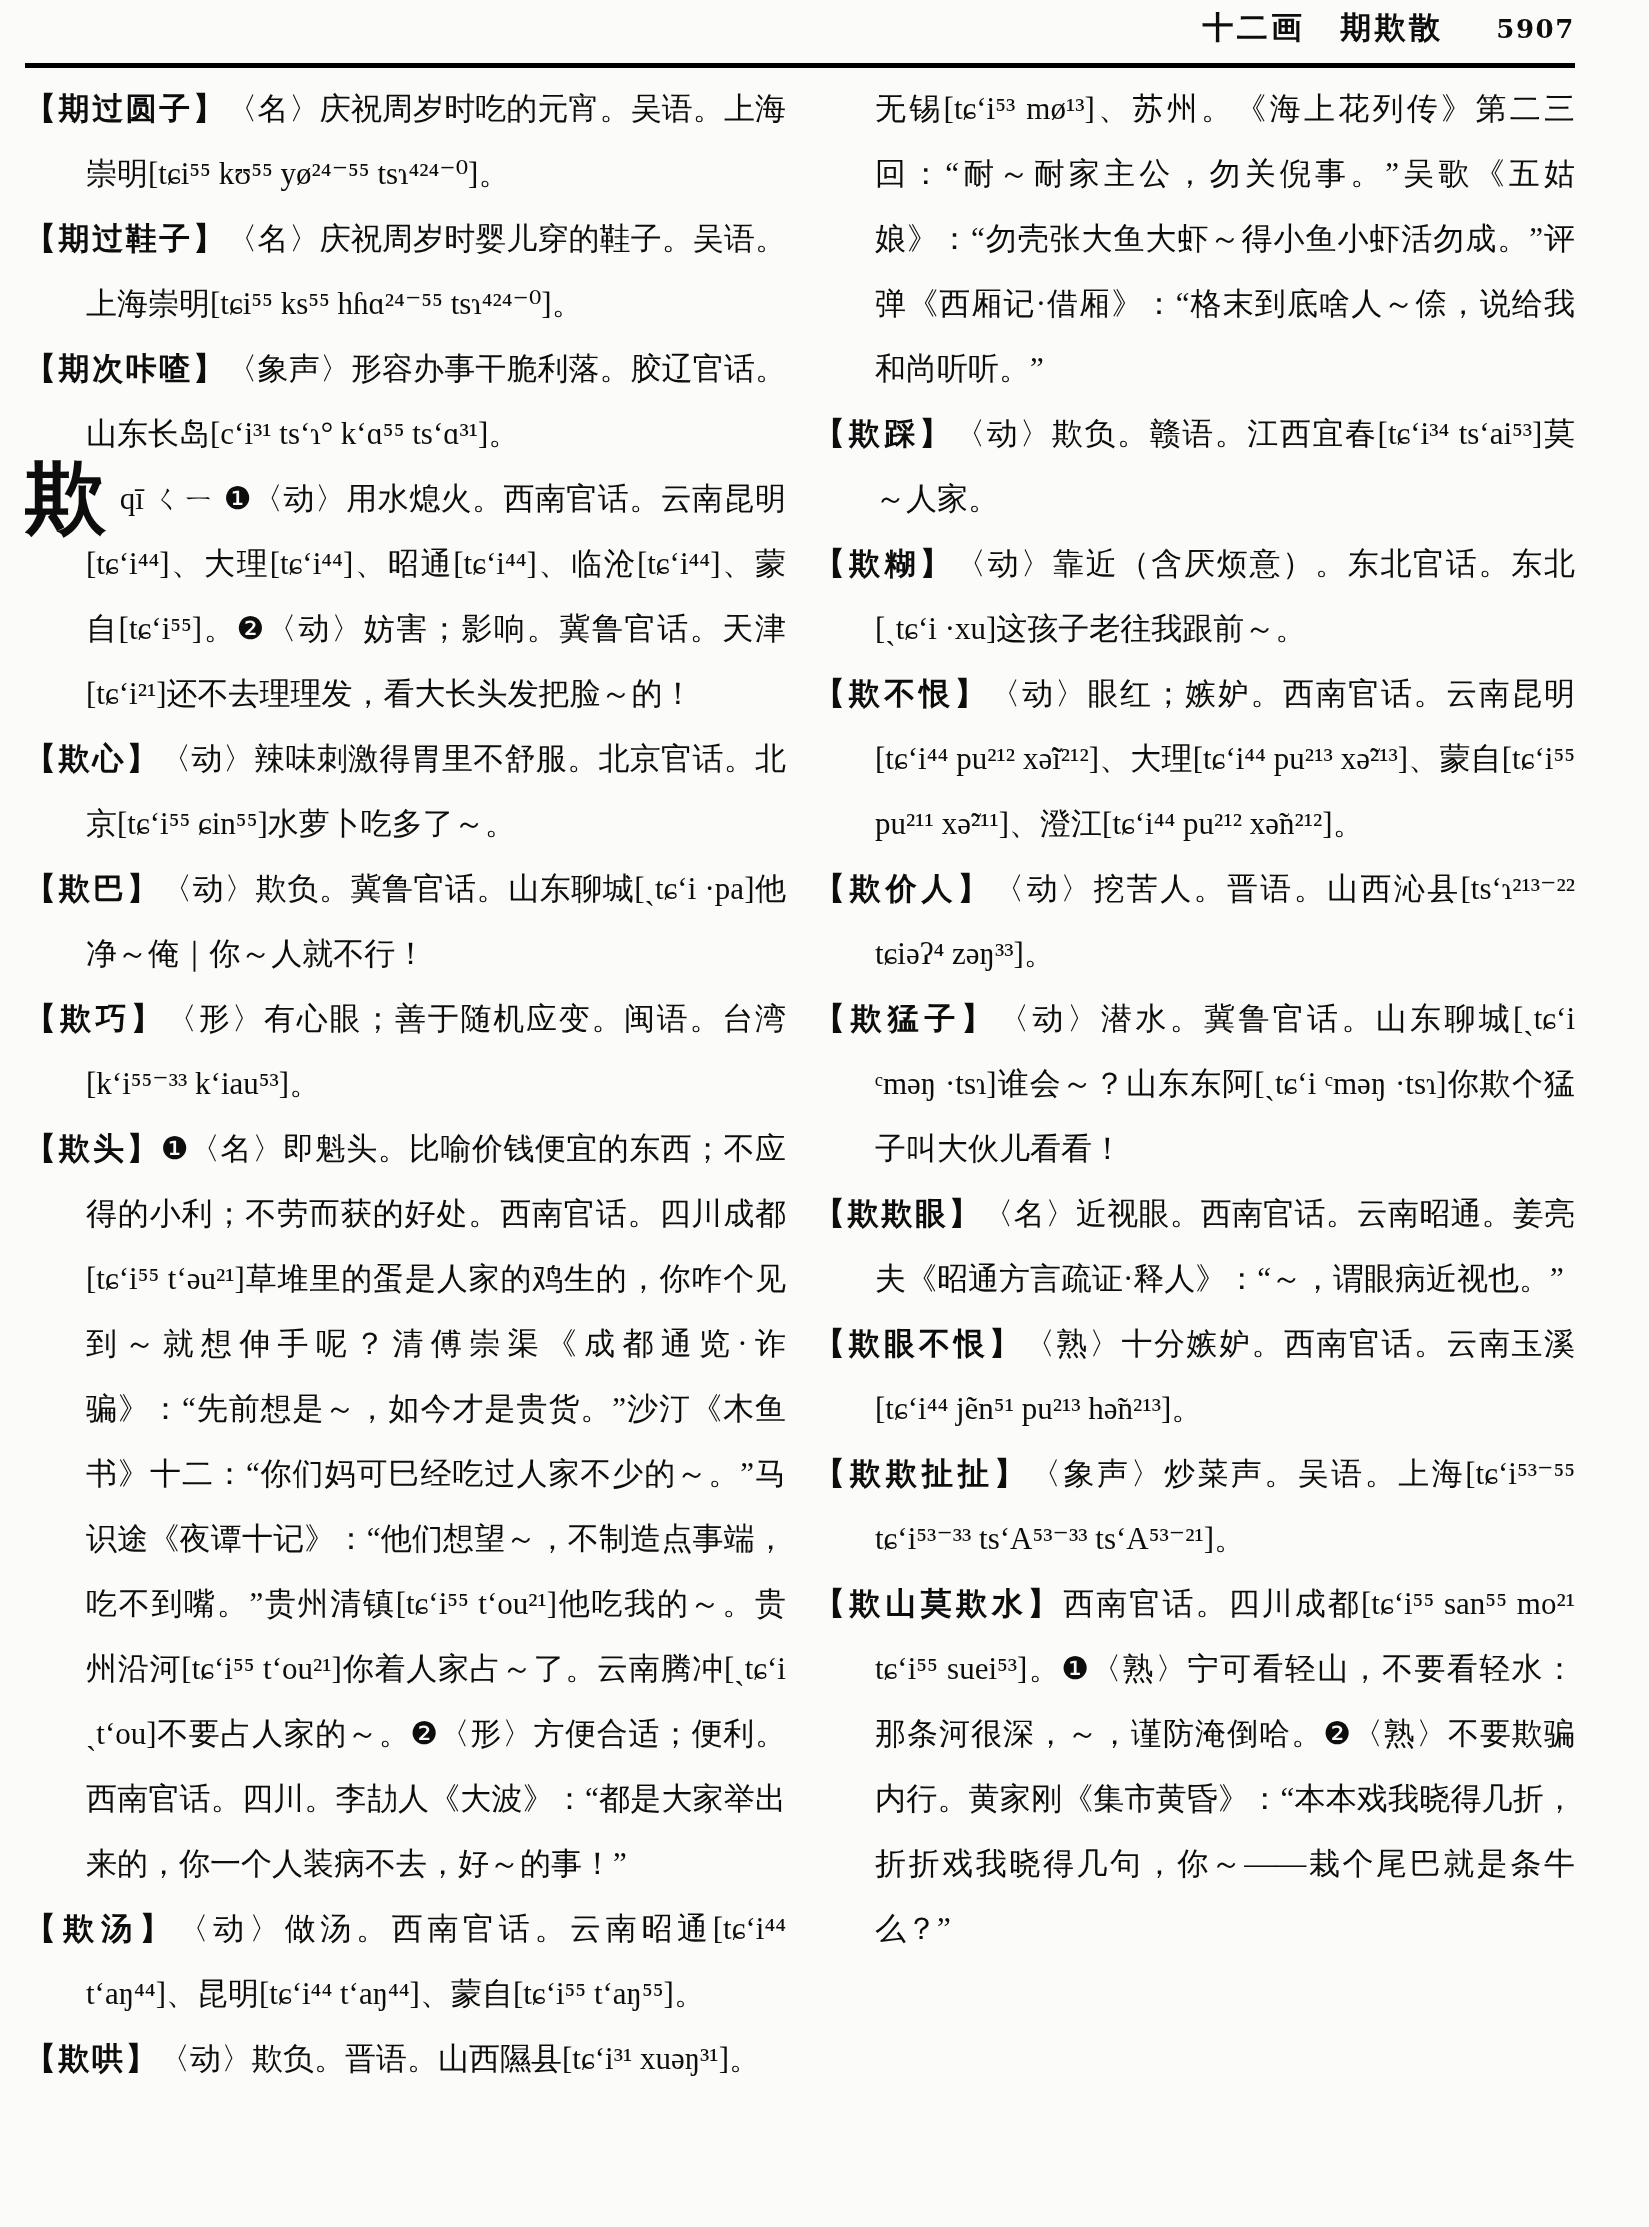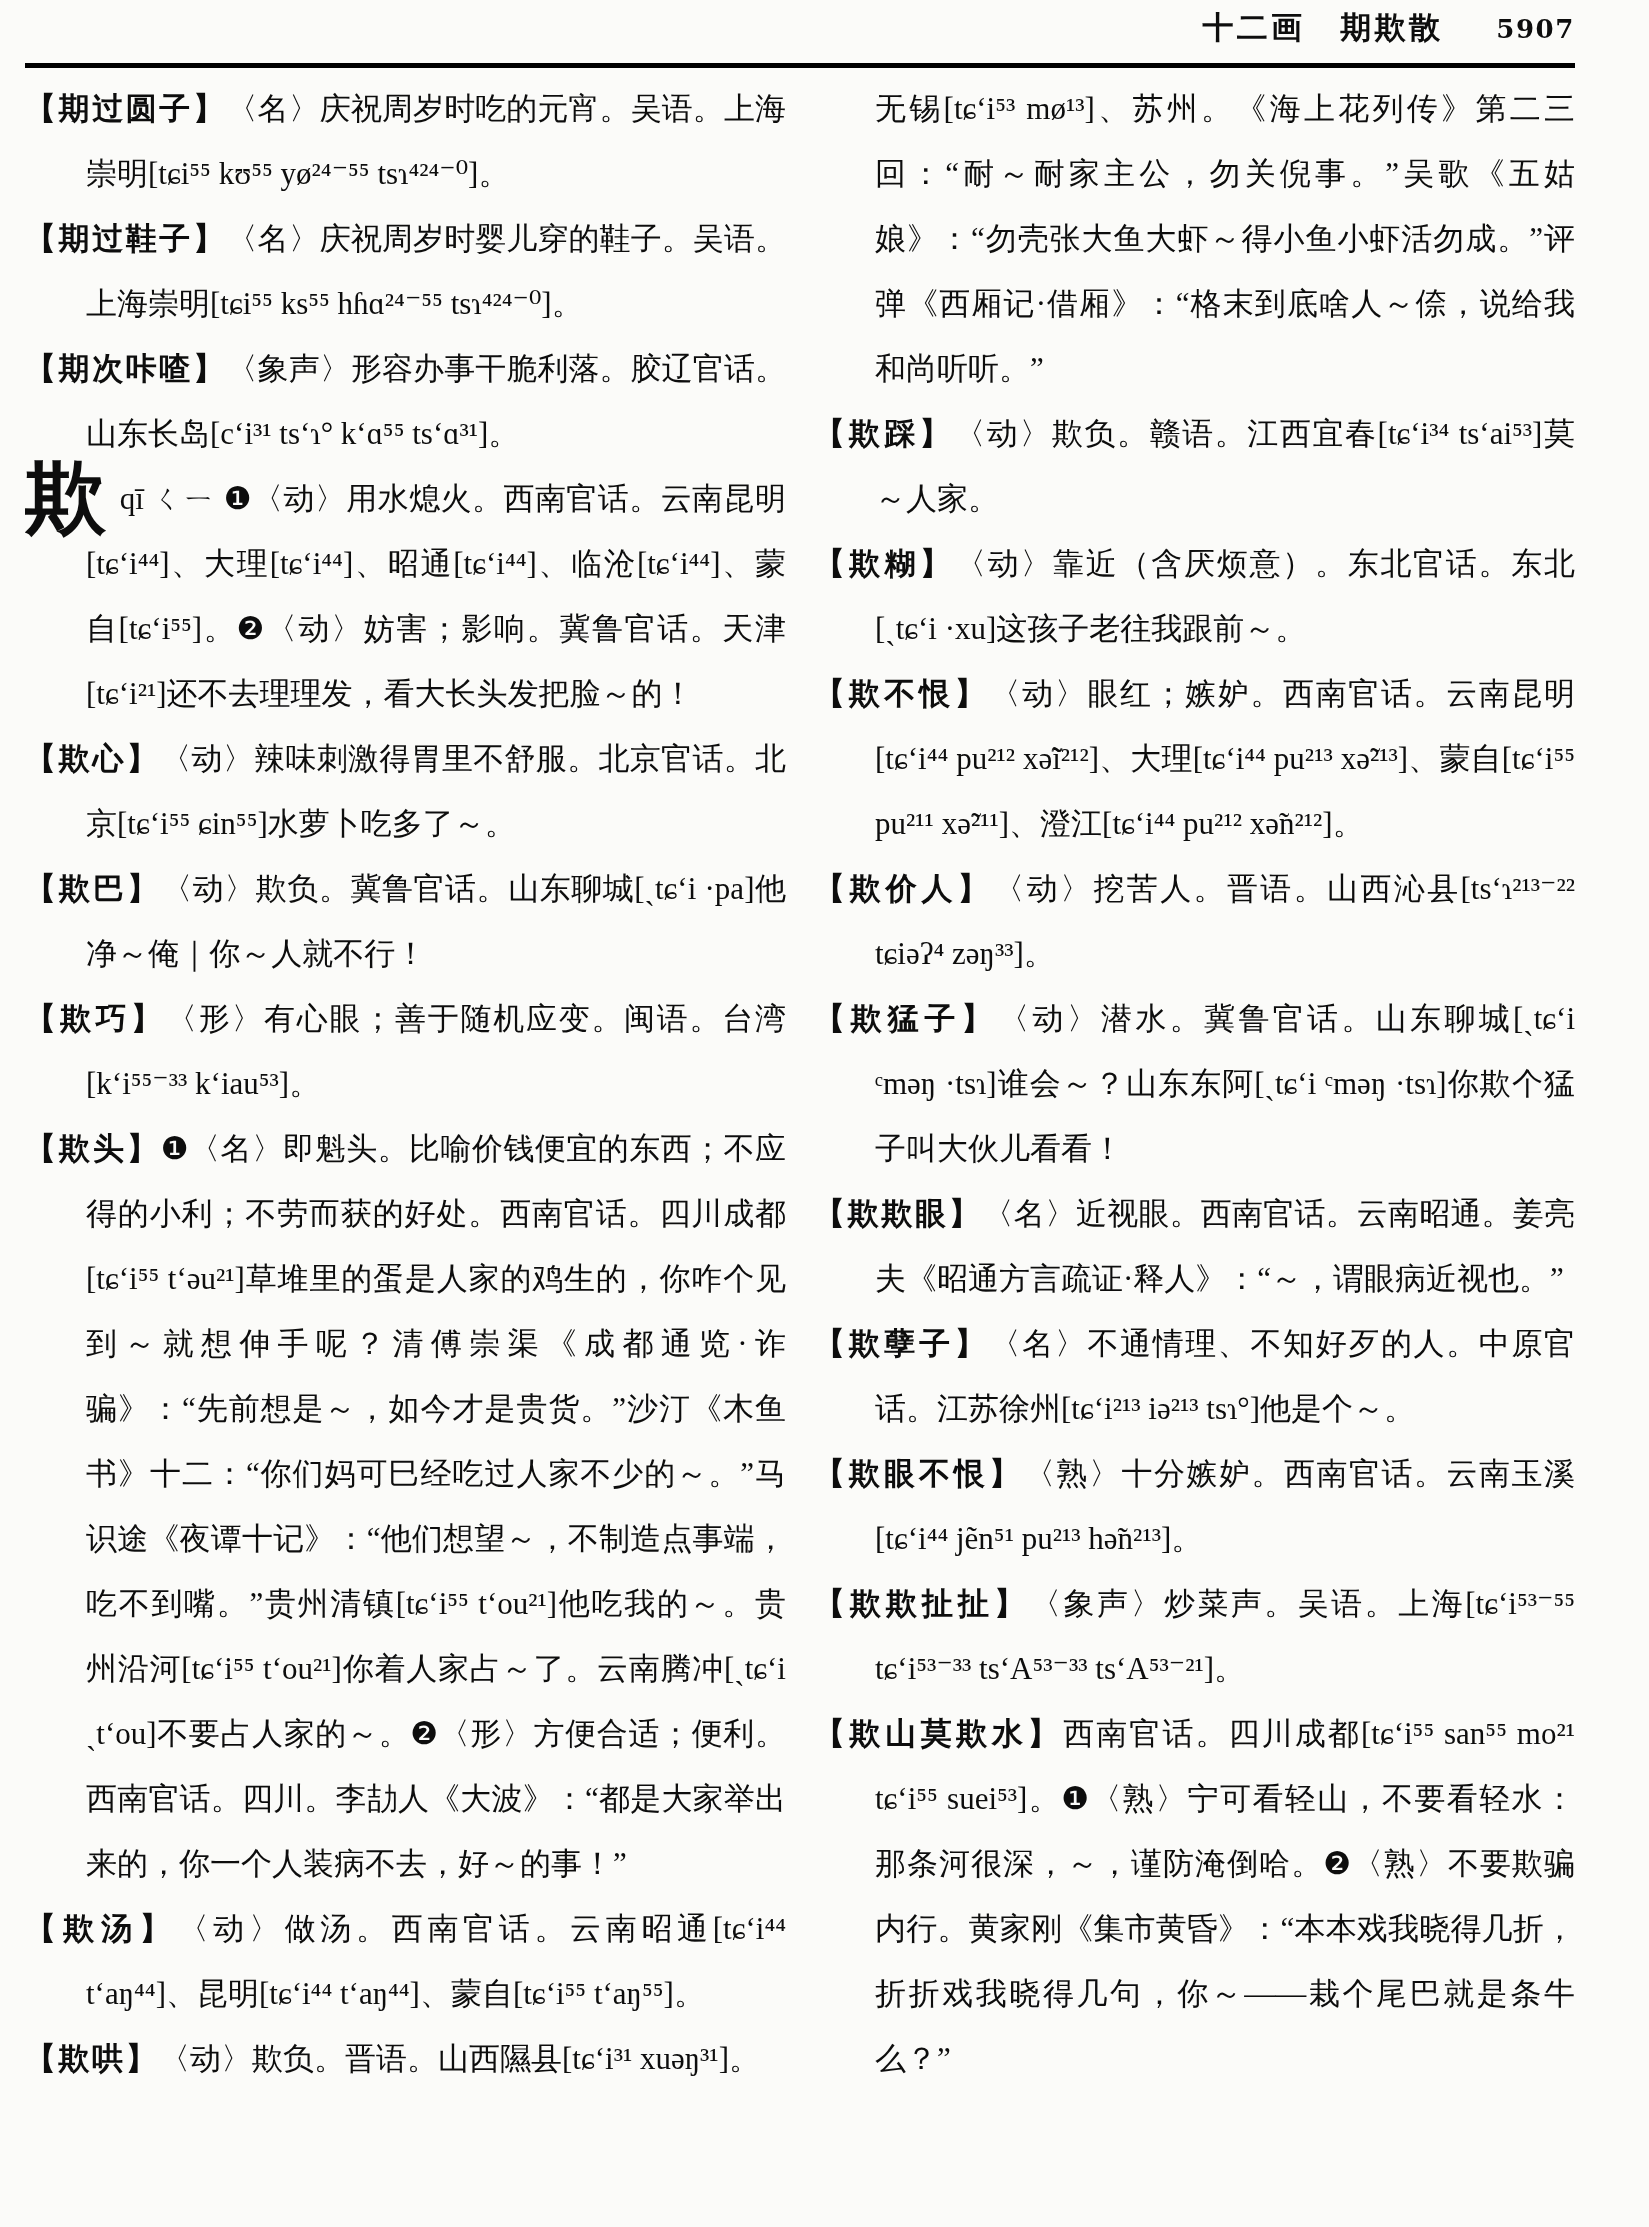--- a/index.html
+++ b/index.html
@@ -52,21 +52,20 @@
     </div>
 
     <div class="col">
       <div class="entry-cont"><span>无锡[tɕʻi⁵³ mø¹³]、苏州。《海上花列传》第二三回：“耐～耐家主公，勿关倪事。”吴歌《五姑娘》：“勿壳张大鱼大虾～得小鱼小虾活勿成。”评弹《西厢记·借厢》：“格末到底啥人～倷，说给我和尚听听。”</span></div>
       <div class="entry"><span class="hw">【欺踩】</span><span>〈动〉欺负。赣语。江西宜春[tɕʻi³⁴ tsʻai⁵³]莫～人家。</span></div>
       <div class="entry"><span class="hw">【欺糊】</span><span>〈动〉靠近（含厌烦意）。东北官话。东北[ˎtɕʻi ·xu]这孩子老往我跟前～。</span></div>
       <div class="entry"><span class="hw">【欺不恨】</span><span>〈动〉眼红；嫉妒。西南官话。云南昆明[tɕʻi⁴⁴ pu²¹² xə̃ĩ²¹²]、大理[tɕʻi⁴⁴ pu²¹³ xə̃²¹³]、蒙自[tɕʻi⁵⁵ pu²¹¹ xə̃²¹¹]、澄江[tɕʻi⁴⁴ pu²¹² xə̃n²¹²]。</span></div>
       <div class="entry"><span class="hw">【欺价人】</span><span>〈动〉挖苦人。晋语。山西沁县[tsʻɿ²¹³⁻²² tɕiəʔ⁴ zəŋ³³]。</span></div>
       <div class="entry"><span class="hw">【欺猛子】</span><span>〈动〉潜水。冀鲁官话。山东聊城[ˎtɕʻi ᶜməŋ ·tsɿ]谁会～？山东东阿[ˎtɕʻi ᶜməŋ ·tsɿ]你欺个猛子叫大伙儿看看！</span></div>
       <div class="entry"><span class="hw">【欺欺眼】</span><span>〈名〉近视眼。西南官话。云南昭通。姜亮夫《昭通方言疏证·释人》：“～，谓眼病近视也。”</span></div>
-      <div class="entry"><span class="hw">【欺孽子】</span><span>〈名〉不通情理、不知好歹的人。中原官话。江苏徐州[tɕʻi²¹³ iə²¹³ tsɿ°]他是个～。</span></div>
       <div class="entry"><span class="hw">【欺眼不恨】</span><span>〈熟〉十分嫉妒。西南官话。云南玉溪[tɕʻi⁴⁴ jẽn⁵¹ pu²¹³ hə̃n²¹³]。</span></div>
       <div class="entry"><span class="hw">【欺欺扯扯】</span><span>〈象声〉炒菜声。吴语。上海[tɕʻi⁵³⁻⁵⁵ tɕʻi⁵³⁻³³ tsʻA⁵³⁻³³ tsʻA⁵³⁻²¹]。</span></div>
       <div class="entry"><span class="hw">【欺山莫欺水】</span><span>西南官话。四川成都[tɕʻi⁵⁵ san⁵⁵ mo²¹ tɕʻi⁵⁵ suei⁵³]。❶〈熟〉宁可看轻山，不要看轻水：那条河很深，～，谨防淹倒哈。❷〈熟〉不要欺骗内行。黄家刚《集市黄昏》：“本本戏我晓得几折，折折戏我晓得几句，你～——栽个尾巴就是条牛么？”</span></div>
 
     </div>
 
   </div>
 </div>
 
 

